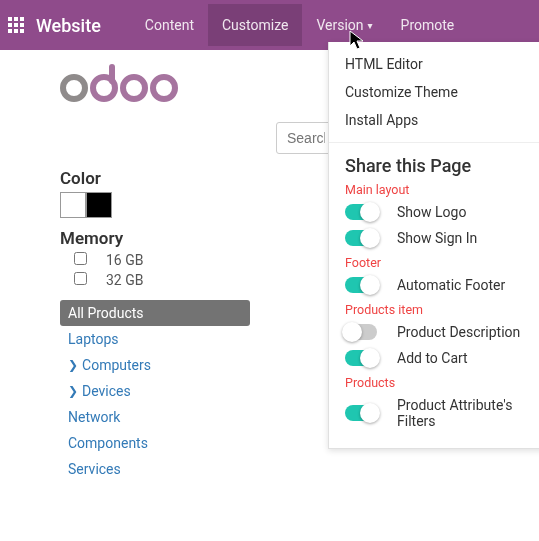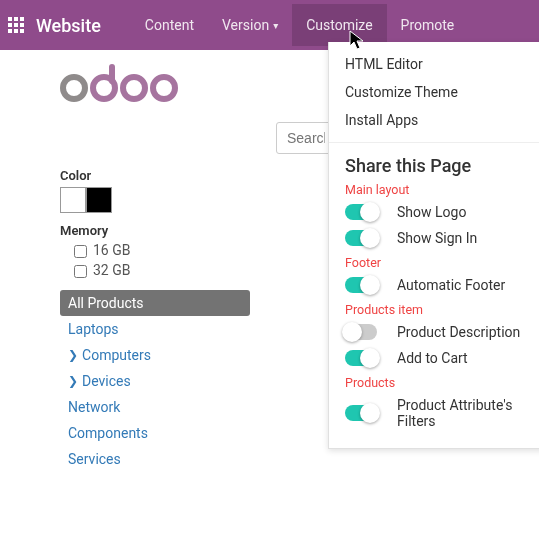--- a/index.html
+++ b/index.html
@@ -51,26 +51,26 @@
   .search-input {
     width: 60px;
     padding: 7px 10px;
     border: 1px solid #ccc;
     border-radius: 3px;
     font-size: 14px;
     color: #888;
     margin-left: 216px;
   }
   .filters { width: 190px; }
-  .filter-label { font-weight: 600; font-size: 13px; margin: 8px 0 4px; color:#333; }
+  .filter-label { font-weight: 600; font-size: 17px; margin: 8px 0 4px; color:#333; }
   .swatches { display:flex; gap:0; margin-bottom: 10px; }
   .swatch { width:26px; height:26px; border:1px solid #999; cursor:pointer; }
   .swatch.white { background:#fff; }
   .swatch.black { background:#000; }
-  .mem-row { display:flex; align-items:flex-end; gap:6px; margin:4px 0 4px 14px; font-size:14px; color:#555;}
+  .mem-row { display:flex; align-items:flex-start; gap:19px; margin:4px 0 4px 14px; font-size:14px; color:#555;}
   .mem-row input { width:13px; height:13px; }
   .categories { margin-top: 12px; width: 190px; }
   .cat-item {
     padding: 5px 8px;
     border-radius: 3px;
     color: #337ab7;
     font-size: 14px;
     cursor:pointer;
     display:flex;
     align-items:center;
@@ -121,26 +121,26 @@
       <span></span>
       <span></span>
       <span></span>
       <span></span>
       <span></span>
   </div>
   <div class="brand">Website</div>
   <div class="nav-item">
       <span>Content</span>
     </div>
+  <div class="nav-item active">
+      <span>Customize</span>
+    </div>
   <div class="nav-item">
       <span>Version</span>
       <span class="caret-down">▾</span>
-    </div>
-  <div class="nav-item active">
-      <span>Customize</span>
     </div>
   <div class="nav-item">
       <span>Promote</span>
     </div>
 </div>
 
 <div class="content">
   <div>
     <div class="logo">
       <svg width="128" height="40" viewBox="0 0 128 40">

